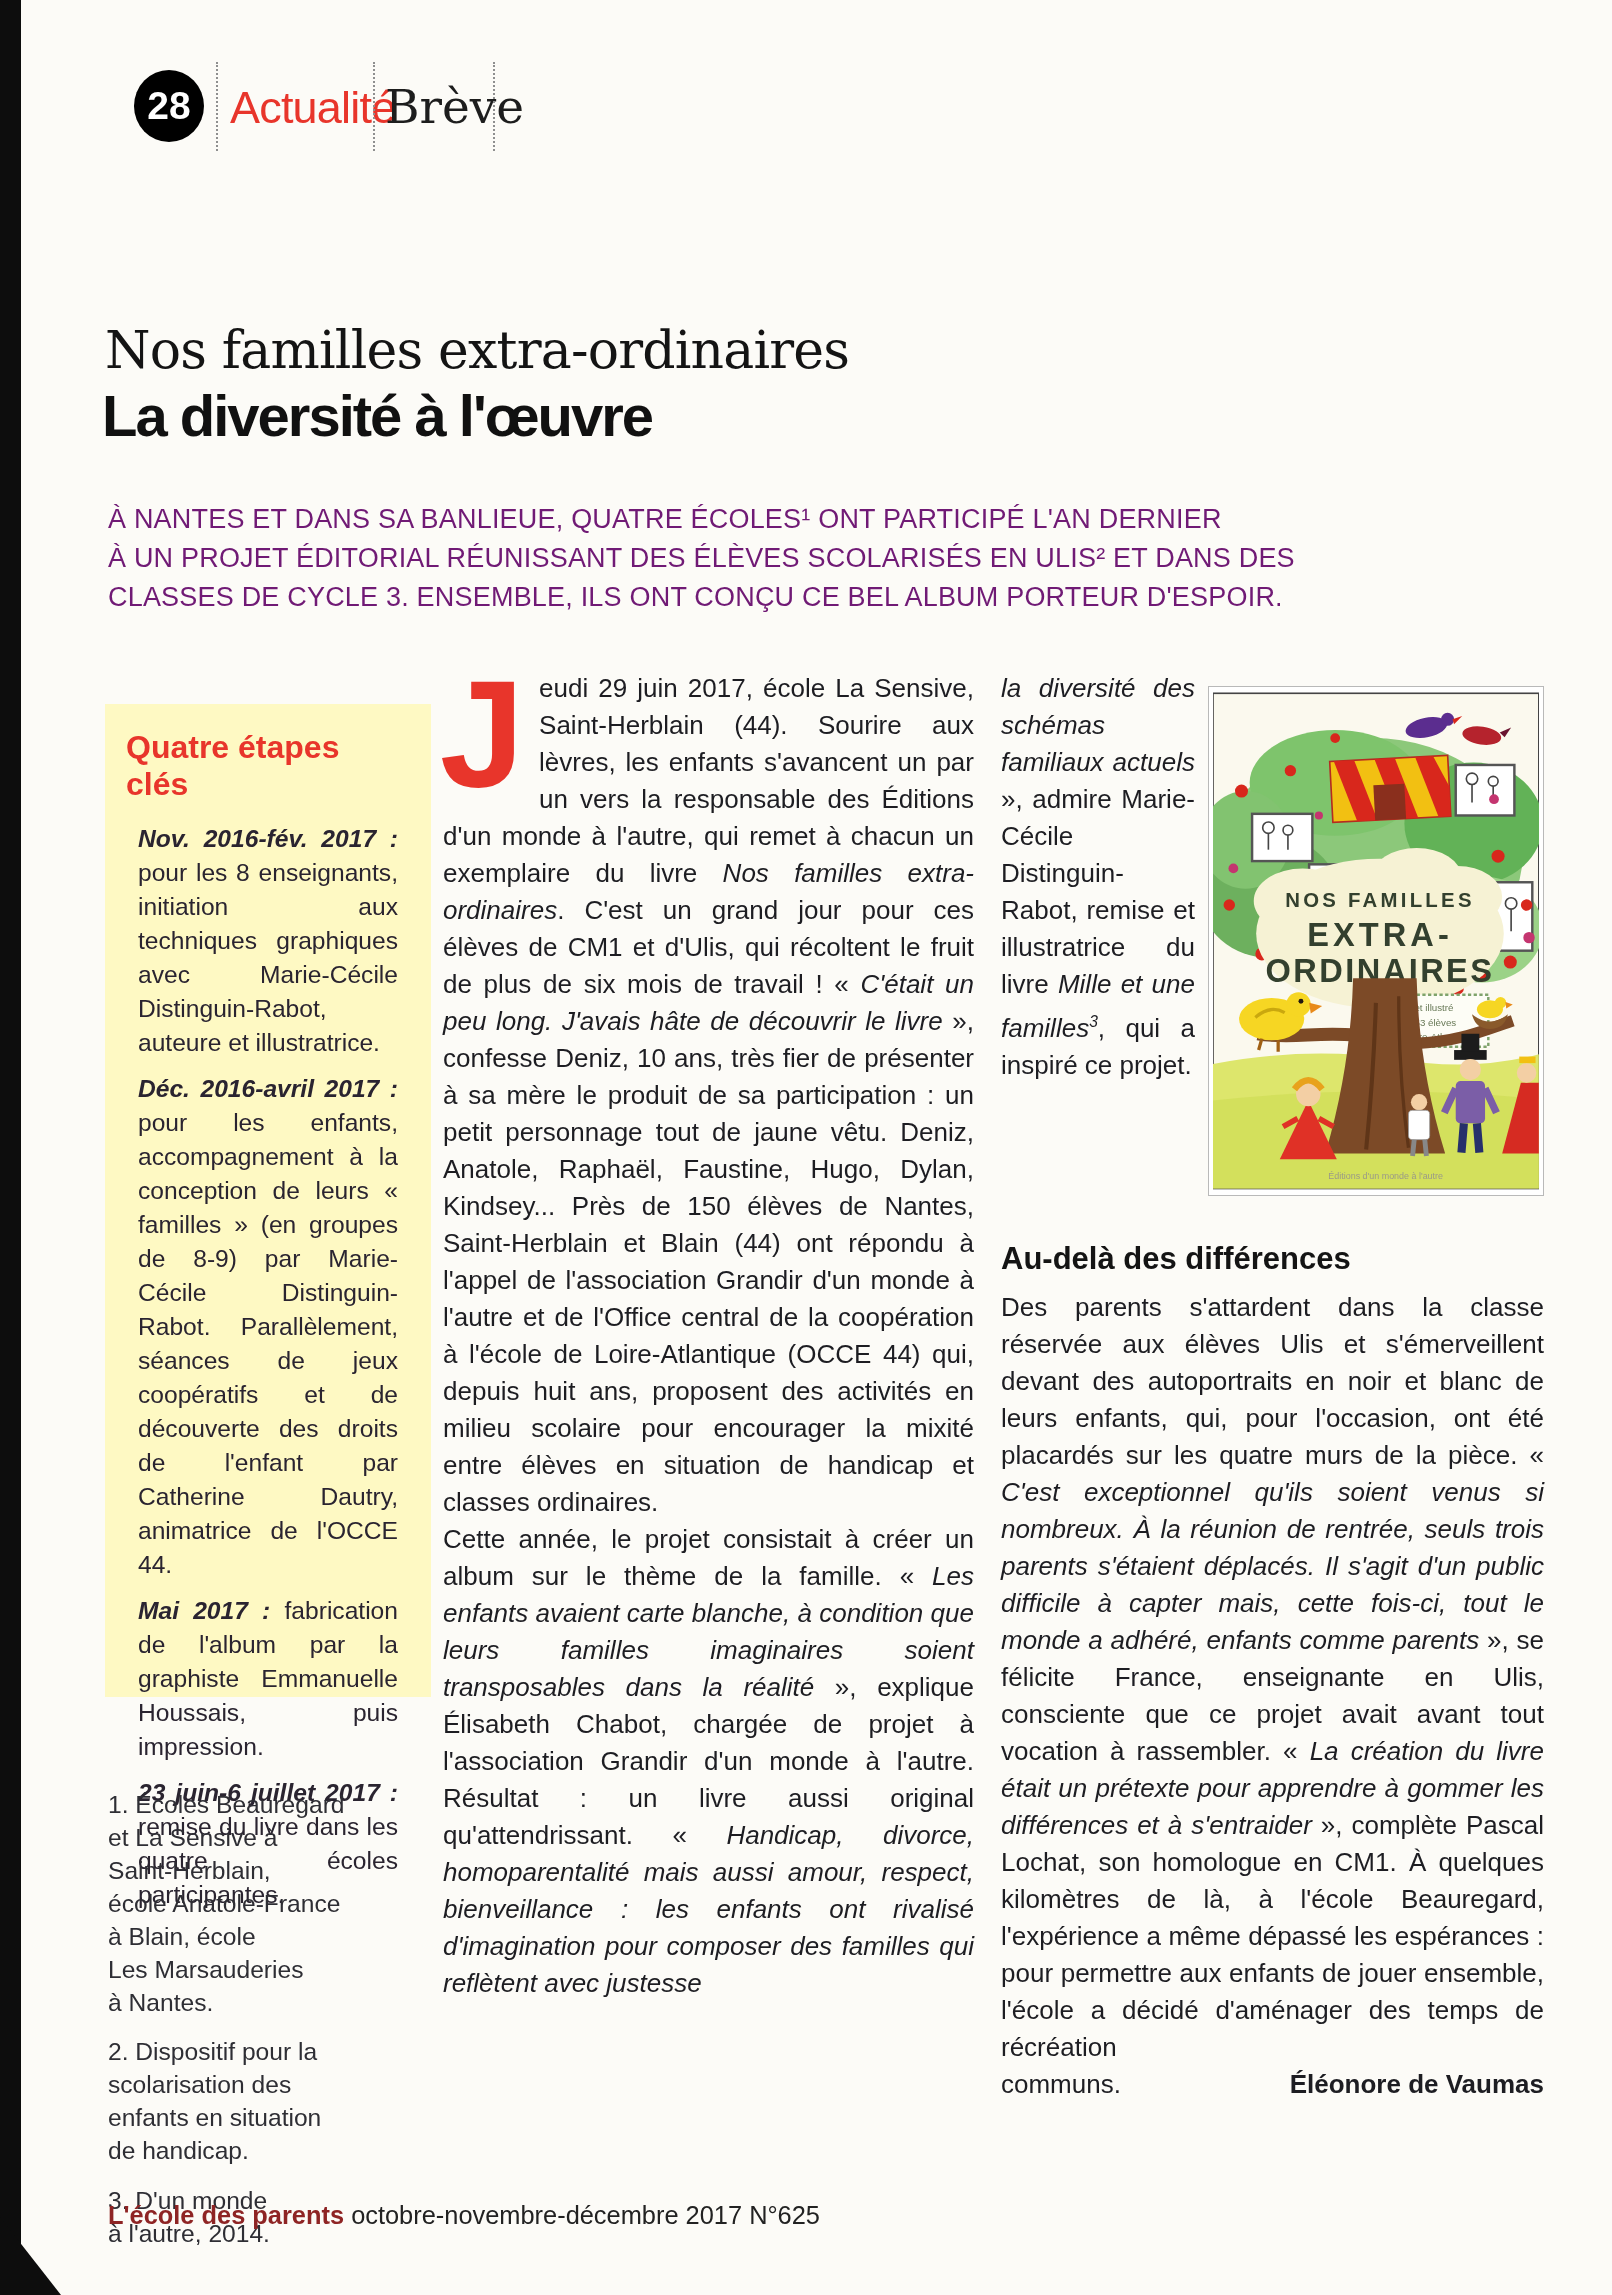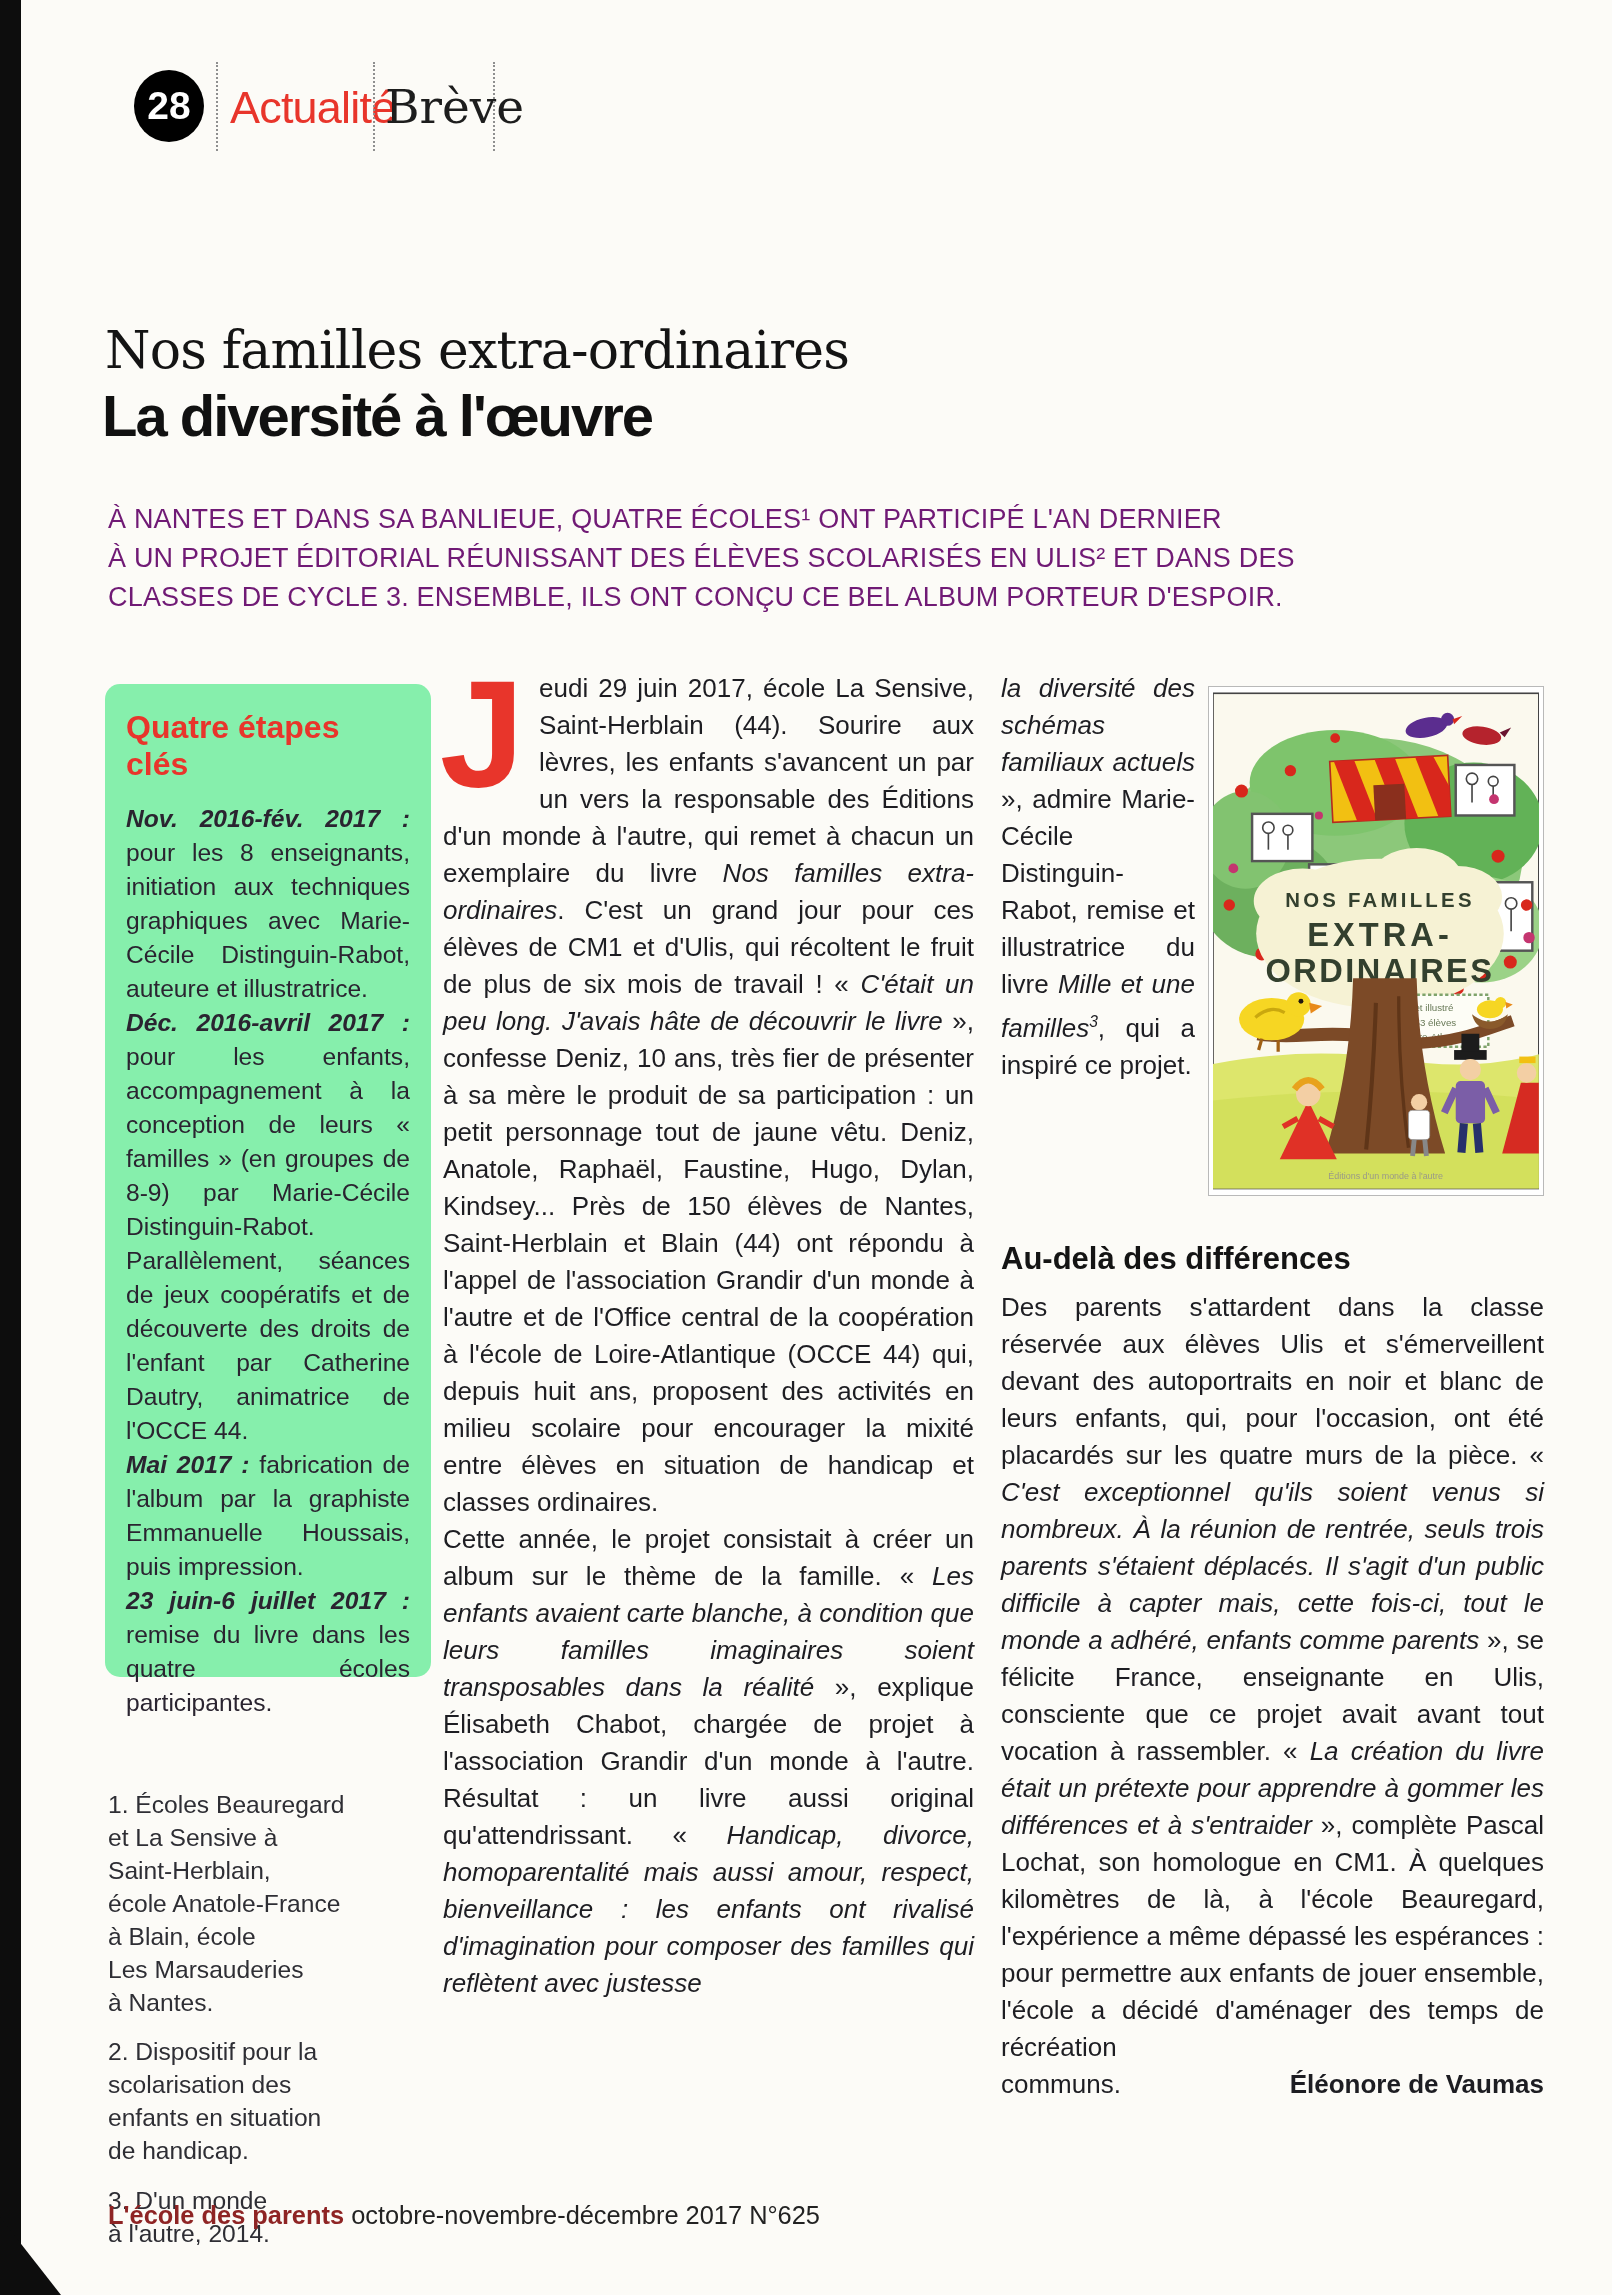--- a/index.html
+++ b/index.html
@@ -19,24 +19,24 @@
   .rule-1{left:216px;} .rule-2{left:373px;} .rule-3{left:493px;}
   .section-label{position:absolute;left:230px;top:82px;font-size:45px;font-weight:400;color:#e8352b;letter-spacing:-0.8px;}
   .rubric-label{position:absolute;left:385px;top:79px;font-family:"DejaVu Serif",serif;font-size:47px;color:#1d1d1d;}
 
   
   .kicker{position:absolute;left:105px;top:320px;font-family:"DejaVu Serif",serif;font-size:52px;color:#141414;letter-spacing:-0.8px;}
   .headline{position:absolute;left:102px;top:382px;font-size:58px;font-weight:800;letter-spacing:-2px;color:#111;}
   .lede{position:absolute;left:108px;top:500px;width:1442px;font-size:27px;line-height:39px;color:#701a75;white-space:pre-line;letter-spacing:0.2px;}
 
   
-  .sidebar{position:absolute;left:105px;top:684px;width:326px;height:993px;background:#86efac;
-    padding:24.6px 21px;box-sizing:border-box;border-radius:15px;}
+  .sidebar{position:absolute;left:105px;top:704px;width:326px;height:993px;background:#fef9c3;
+    padding:24.6px 21px;box-sizing:border-box;}
   .sidebar-title{color:#e8352b;font-size:32px;font-weight:700;margin:0 0 19.7px 0;}
-  .sb-item{font-size:24.6px;line-height:34px;text-align:justify;color:#2a2430;margin:0;}
+  .sb-item{font-size:24.6px;line-height:34px;text-align:justify;color:#2a2430;margin:12px;}
   .sb-item .lead{font-weight:700;font-style:italic;}
   .sb-item .lead::after{content:" ";}
 
   
   .footnotes{position:absolute;left:108px;top:1788px;width:336px;font-size:24.6px;line-height:33px;color:#2e2e34;}
   .footnote{white-space:pre-line;margin:0 0 16.4px 0;}
 
   
   .bodytext{font-size:26px;line-height:37px;text-align:justify;color:#1d1d22;}
   .col2{position:absolute;left:443px;top:670px;width:531px;}

